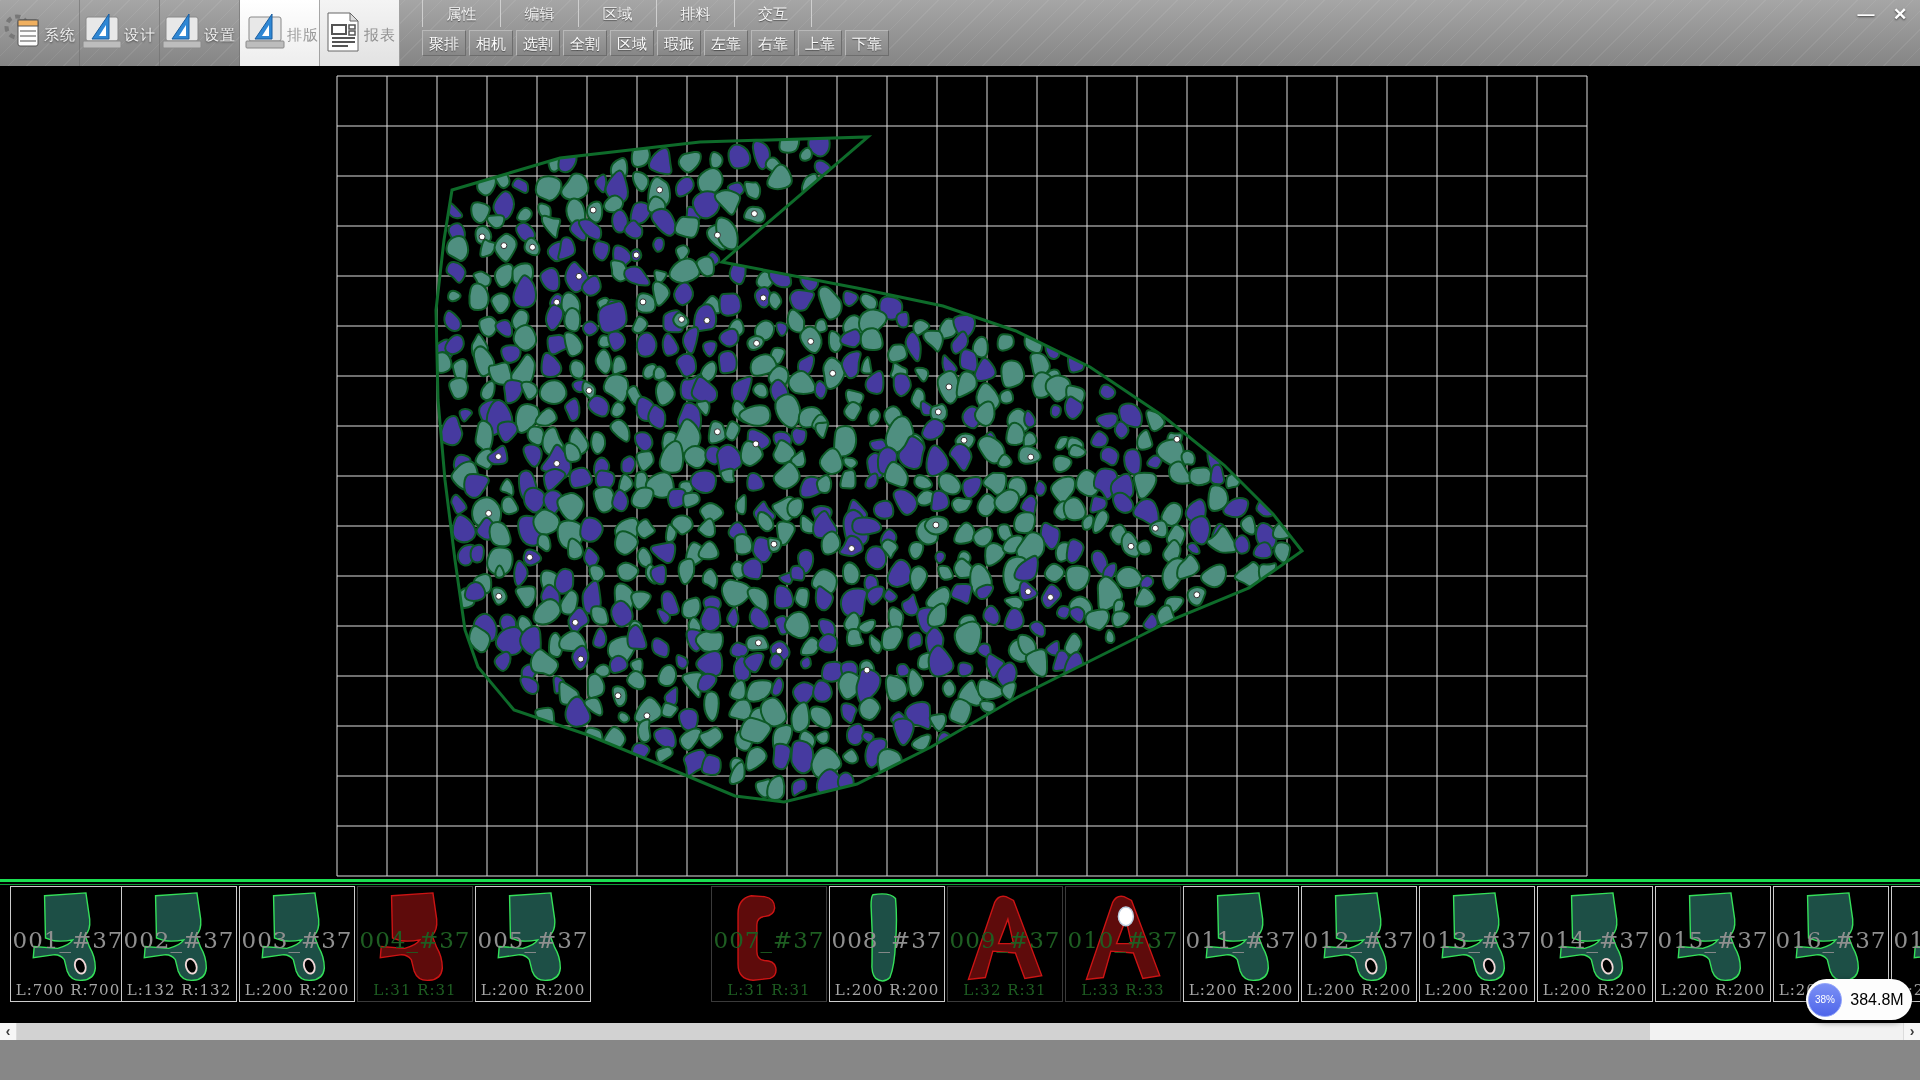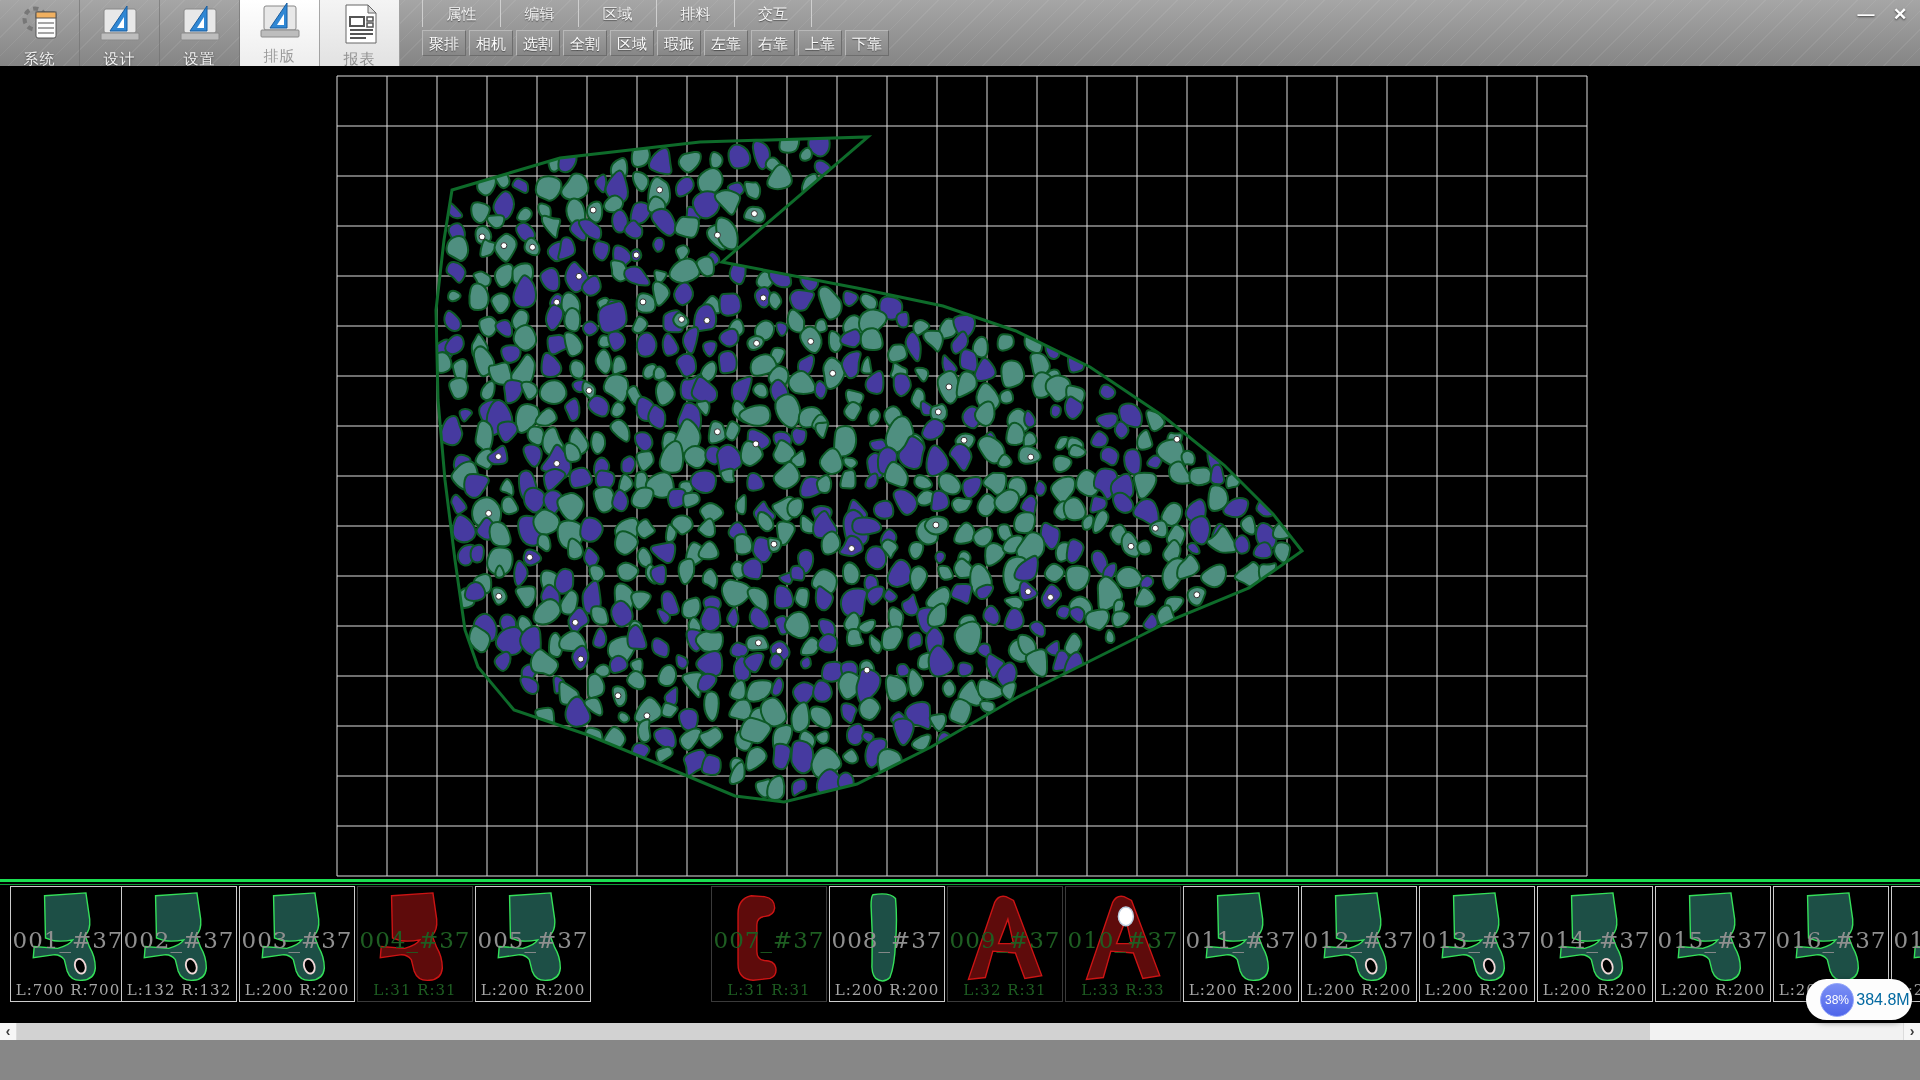--- a/index.html
+++ b/index.html
@@ -9,23 +9,24 @@
   
   .toolbar {
     position:absolute; left:0; top:0; width:1920px; height:66px;
     background:linear-gradient(#a6a6a6,#858585);
     background-image:
       repeating-linear-gradient(135deg, rgba(255,255,255,0.07) 0 1px, rgba(0,0,0,0) 1px 13px),
       linear-gradient(#a6a6a6,#858585);
   }
   #main-buttons { position:absolute; left:0; top:0; height:66px; display:flex; }
   .main-btn {
-    width:80px; height:66px; display:flex; flex-direction:column; align-items:center;
+    width:80px; height:66px; display:flex; flex-direction:row; align-items:center;
     justify-content:flex-start; padding-top:3px; cursor:pointer;
     border-right:1px solid rgba(110,110,110,0.6);
+    font-family:Liberation Mono, monospace;
   }
   .main-btn .mb-label {
     font-size:15px; color:#f2f2f2; text-shadow:0 1px 2px rgba(60,60,60,0.9);
     margin-top:1px; letter-spacing:1px;
   }
   .main-btn.active { background:linear-gradient(#ffffff,#ededed);justify-content:flex-end; }
   .main-btn.active .mb-label { color:#9a9a9a; text-shadow:none; }
   .main-btn.light { background:linear-gradient(#f4f4f4,#e2e2e2); }
   .main-btn.light .mb-label { color:#909090; text-shadow:none; }
   .main-btn svg { width:44px; height:42px; }
@@ -82,25 +83,25 @@
   .cell.red  .cell-label { color:#1e5e22; }
   .cell.red  .cell-info  { color:#1e5e22; }
 
   
   .badge {
     position:absolute; left:1806px; top:979px; width:106px; height:41px;
     background:#fdfdfd; border-radius:21px; display:flex; align-items:center;
     box-shadow:0 2px 6px rgba(0,0,0,0.5); z-index:5;
   }
   .badge .pct {
-    width:34px; height:34px; margin-left:14px; border-radius:50%;
+    width:34px; height:34px; margin-left:2px; border-radius:50%;
     background:linear-gradient(#7b90f5,#4f66ea); border:1px solid #93a5fa;
-    color:#ffffff; font-size:12px; display:flex; align-items:center; justify-content:center;
+    color:#ffffff; font-size:10px; display:flex; align-items:center; justify-content:center;
   }
-  .badge .mem { flex:1; text-align:center; color:#0369a1; font-size:16px; }
+  .badge .mem { flex:1; text-align:center; color:#000000; font-size:16px; }
 
   
   .hscroll { position:absolute; left:0; top:1023px; width:1920px; height:17px; background:#f2f2f2; }
   .hs-btn {
     position:absolute; top:0; width:17px; height:17px; background:#f6f6f6;
     color:#3c3c3c; font-size:14px; font-weight:bold; text-align:center; line-height:16px; cursor:pointer;
   }
   .hs-btn.left { left:0; border-right:1px solid #dcdcdc; }
   .hs-btn.right { right:0; border-left:1px solid #dcdcdc; }
   .hs-thumb { position:absolute; left:17px; top:0; width:1633px; height:17px; background:#d2d2d2; cursor:pointer; }

